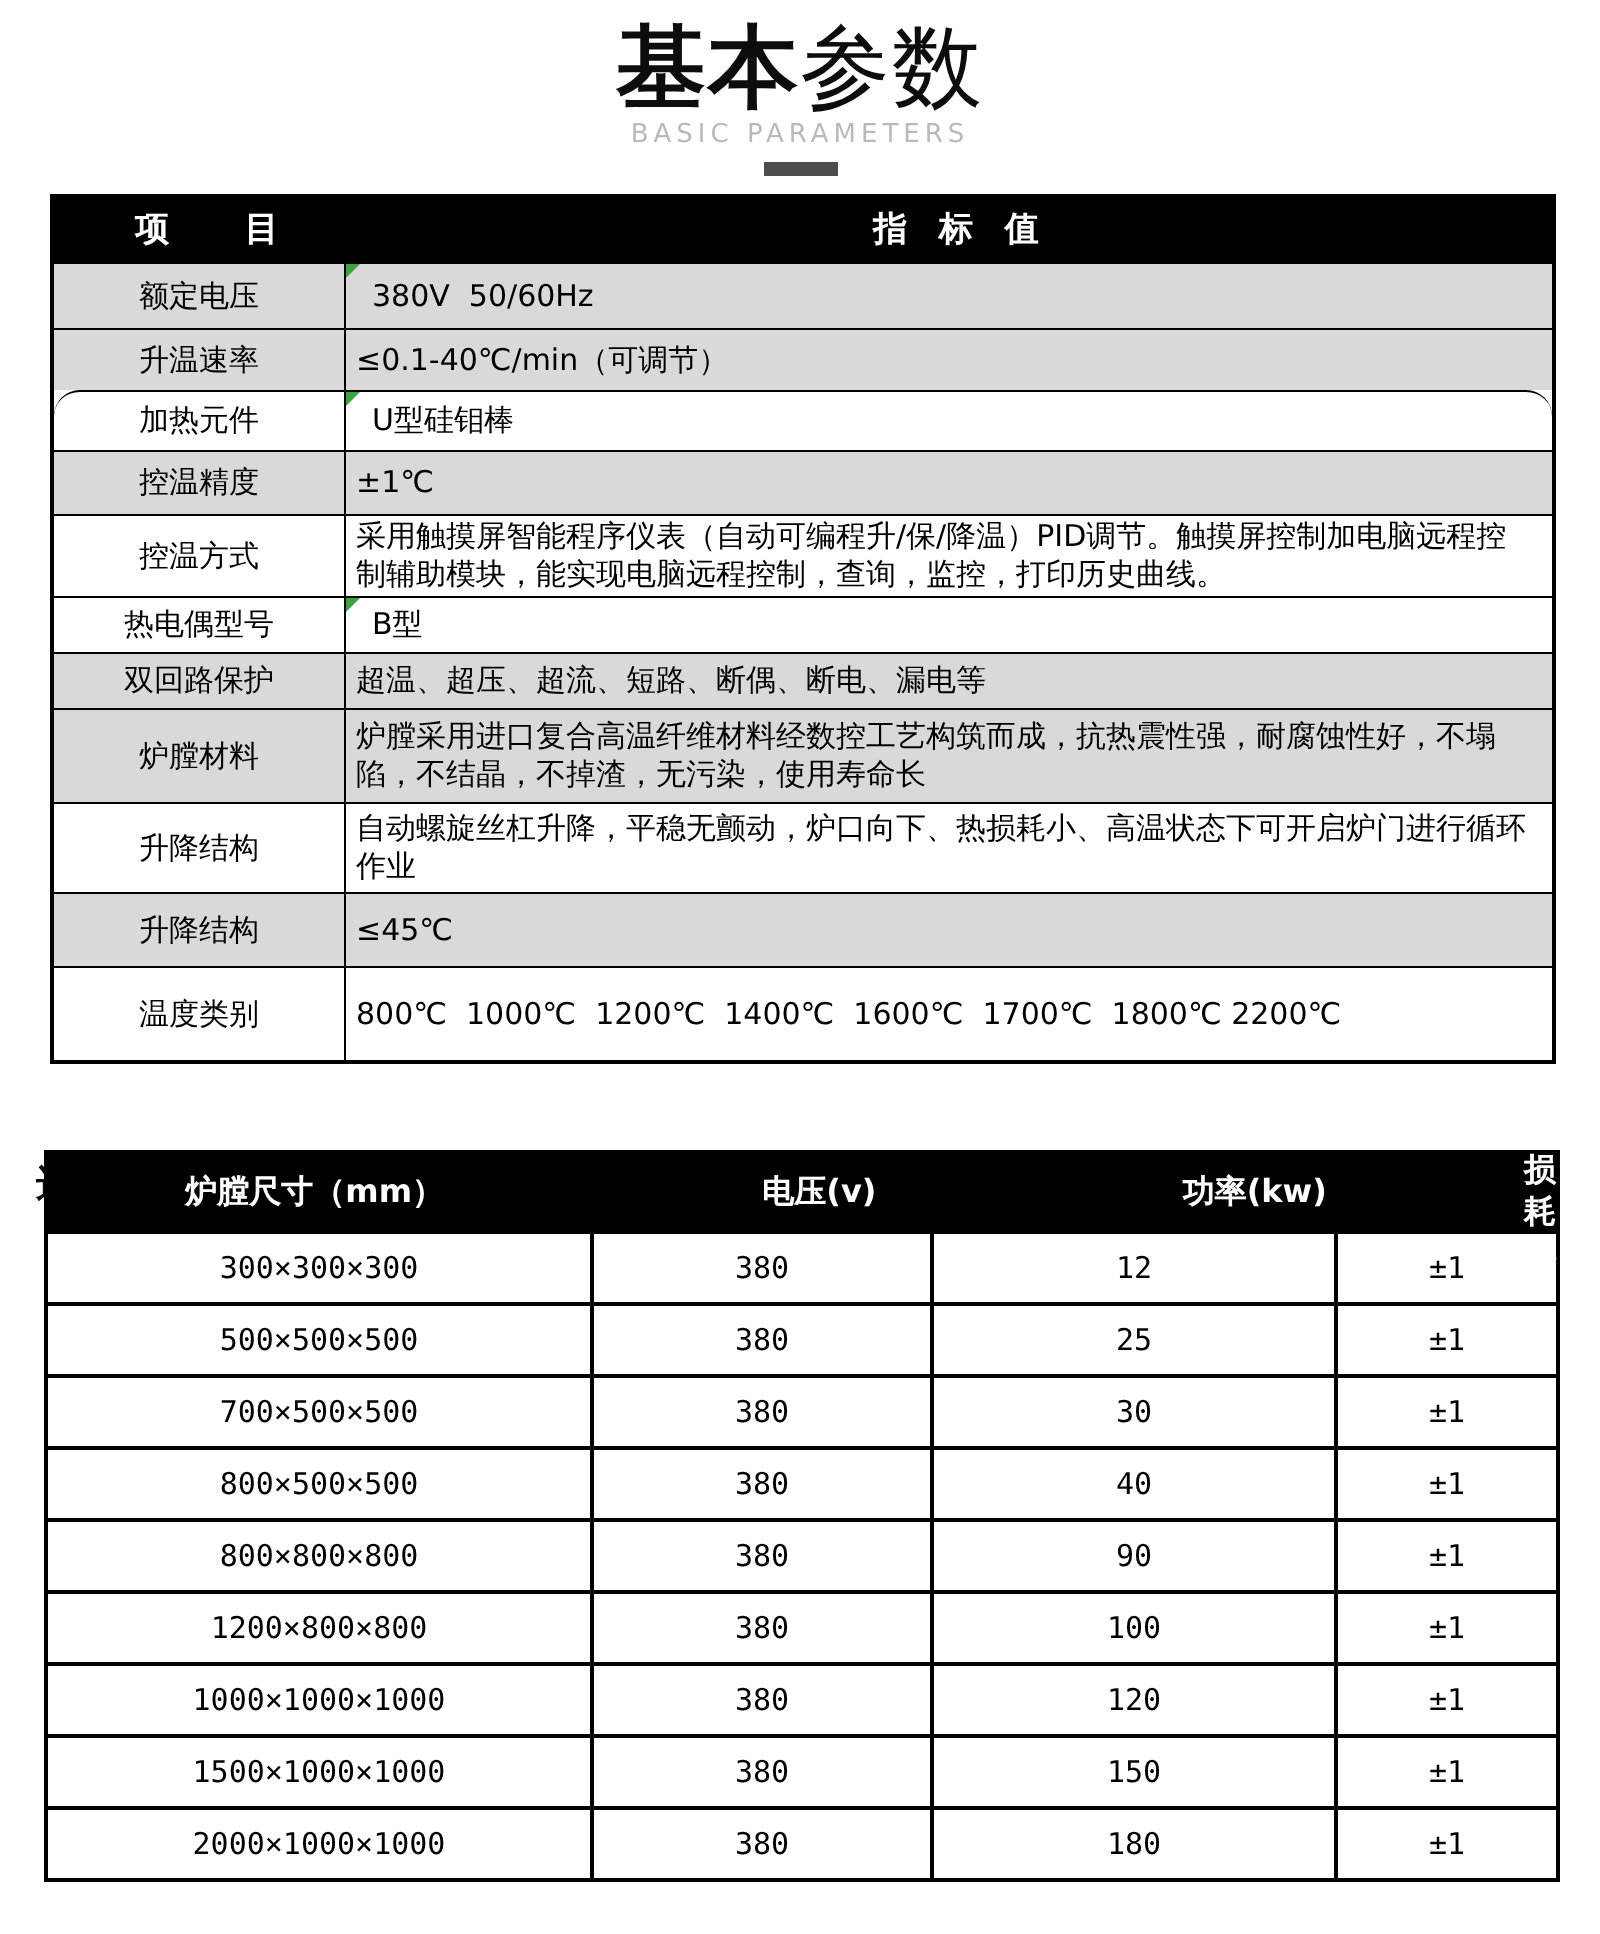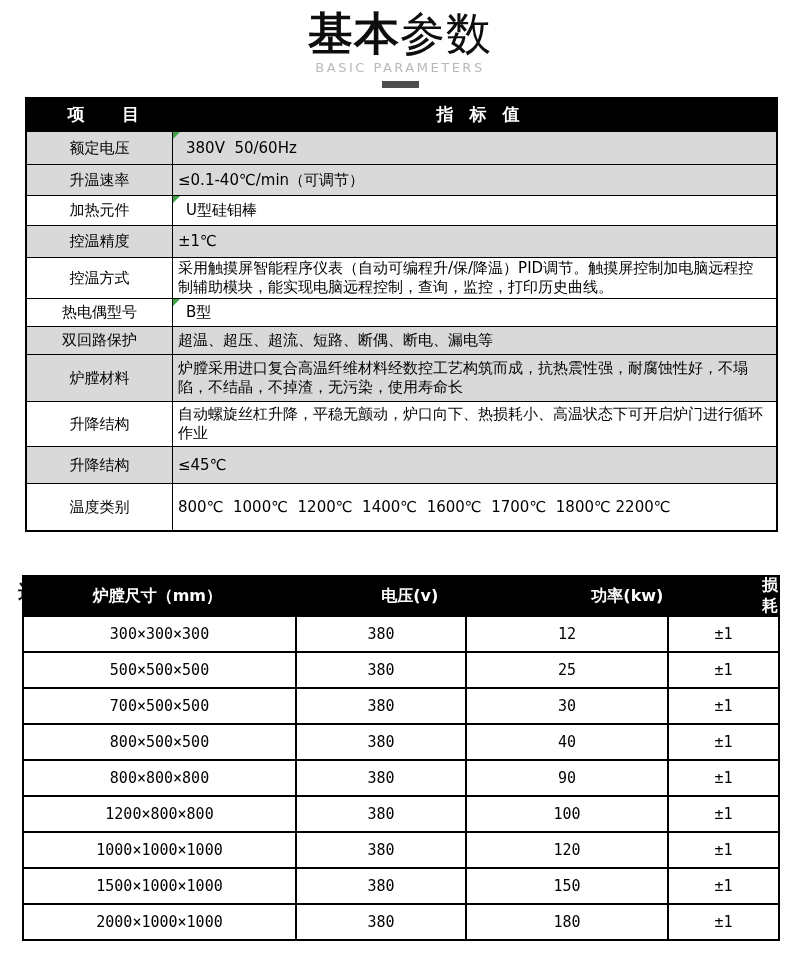--- a/index.html
+++ b/index.html
@@ -48,21 +48,21 @@
     padding: 1px 8px 1px 5px; position: relative;
     white-space: pre-wrap; line-height: 19px;
   }
   .spec-value.marker { padding-left: 13px; }
   .marker-triangle {
     position: absolute; top: 0; left: 0; width: 0; height: 0;
     border-top: 7px solid #3fa344; border-right: 7px solid transparent;
   }
   #spec-rows .spec-row:nth-child(1)  { min-height: 33px; }
   #spec-rows .spec-row:nth-child(2)  { min-height: 31px; }
-  #spec-rows .spec-row:nth-child(3)  { min-height: 30px; }
+  #spec-rows .spec-row:nth-child(3)  { min-height: 30px; border-radius: 13px; }
   #spec-rows .spec-row:nth-child(4)  { min-height: 32px; }
   #spec-rows .spec-row:nth-child(5)  { min-height: 41px; }
   #spec-rows .spec-row:nth-child(6)  { min-height: 28px; }
   #spec-rows .spec-row:nth-child(7)  { min-height: 28px; }
   #spec-rows .spec-row:nth-child(8)  { min-height: 47px; }
   #spec-rows .spec-row:nth-child(9)  { min-height: 45px; }
   #spec-rows .spec-row:nth-child(10) { min-height: 37px; }
   #spec-rows .spec-row:nth-child(11) { min-height: 47px; }
 
   

